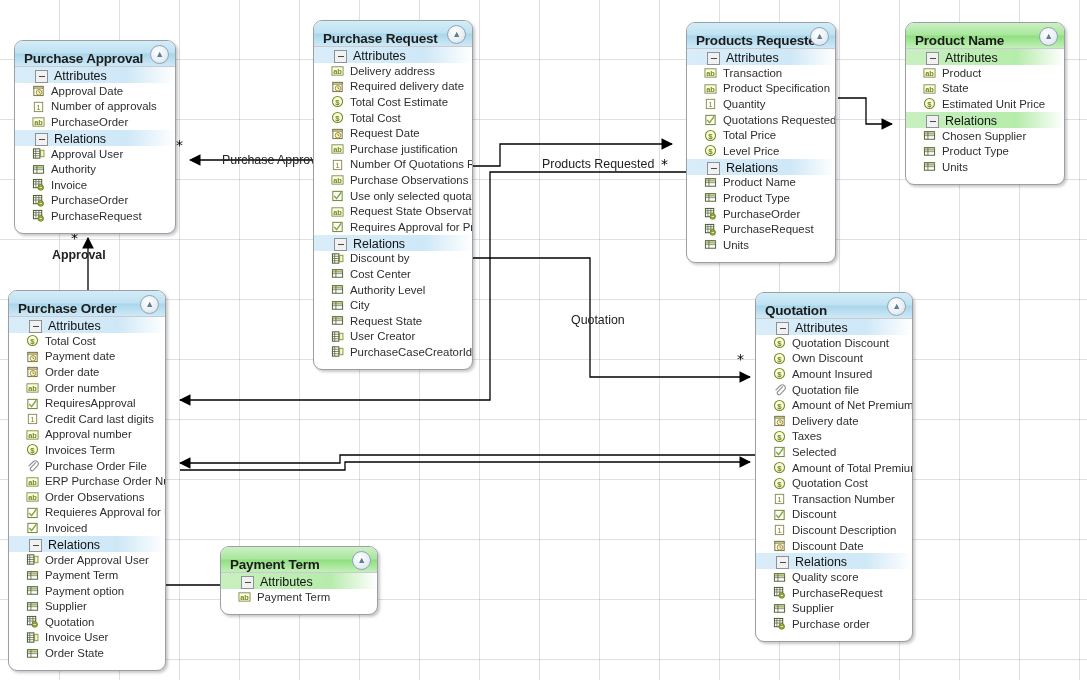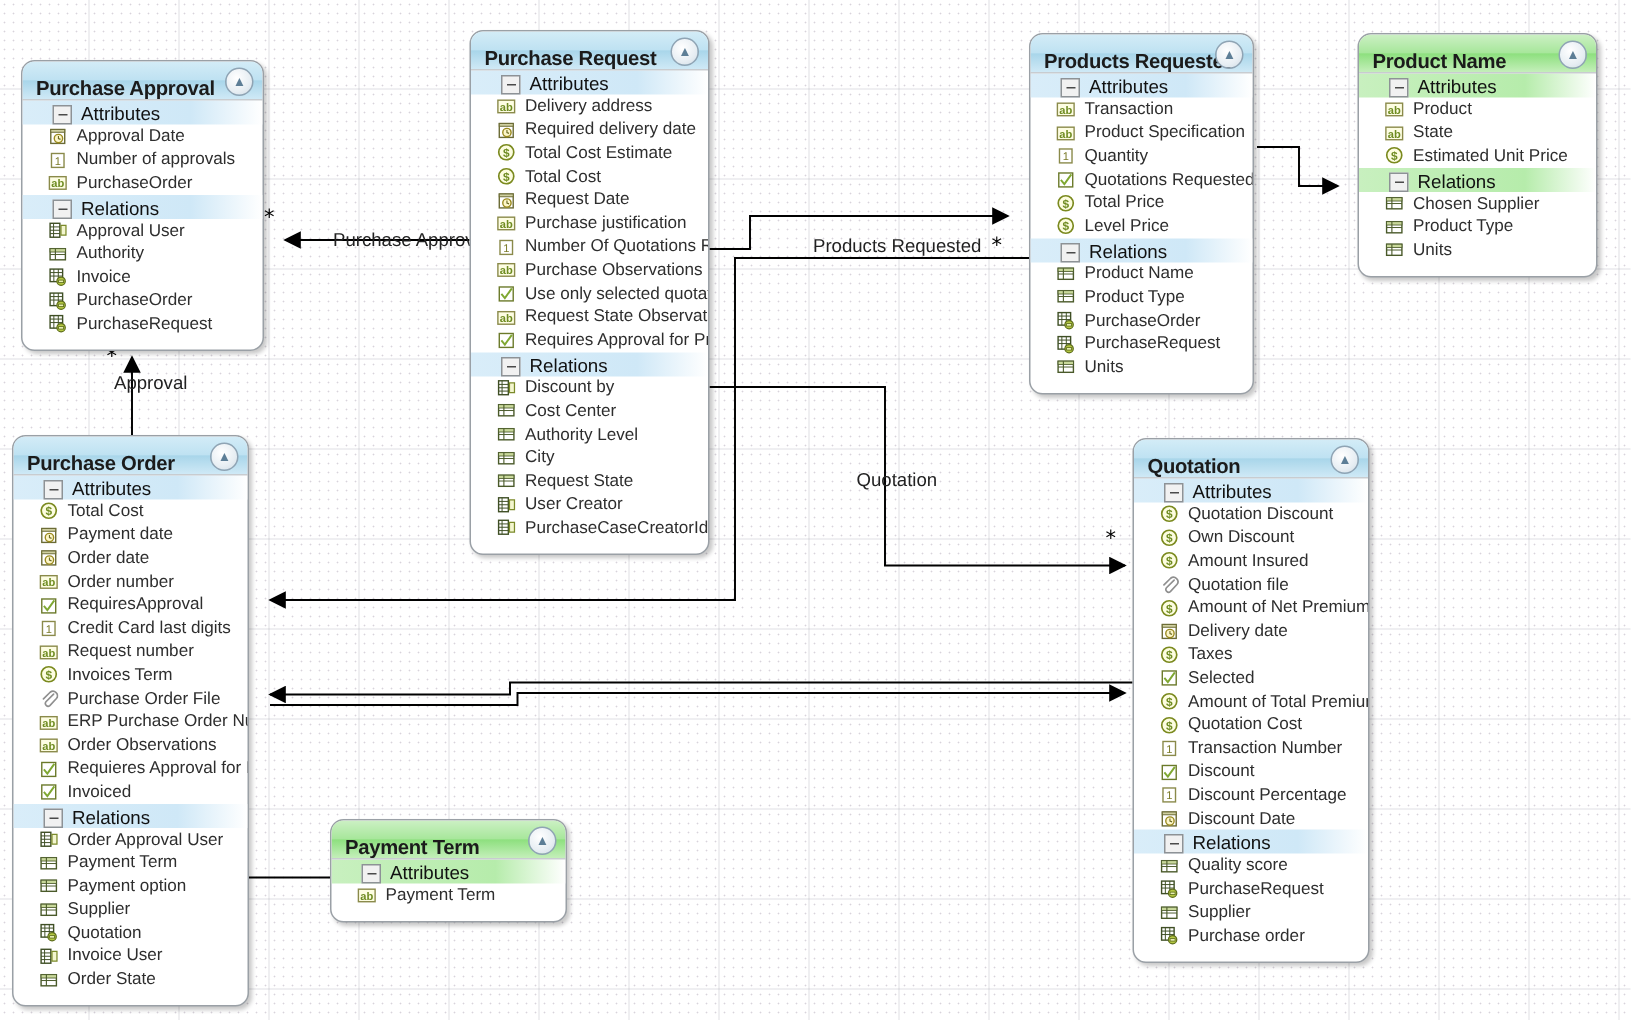--- a/index.html
+++ b/index.html
@@ -105,21 +105,21 @@
 
       <path d="M 180 470 L 345 470 L 345 462 L 750 462" marker-end="url(#arrow)"></path>
 
       <path d="M 166 585 L 262 585 L 262 557 L 285 557" marker-end="url(#arrow)"></path>
     </g>
   </svg>
 
   <div class="elabel" style="left:222px;top:153px;">Purchase Approval</div>
   <div class="star" style="left:176px;top:138px;">*</div>
 
-  <div class="elabel" style="left:76px;top:248px;">Approval</div>
+  <div class="elabel" style="left:52px;top:248px;font-weight:bold;">Approval</div>
   <div class="star" style="left:71px;top:231px;">*</div>
 
   <div class="elabel" style="left:542px;top:157px;">Products Requested</div>
   <div class="star" style="left:661px;top:157px;">*</div>
 
   <div class="elabel" style="left:571px;top:313px;">Quotation</div>
   <div class="star" style="left:737px;top:352px;">*</div>
 
 <div class="entity blue" style="left: 14px; top: 40px; width: 162px;">
       <div class="ehead">
@@ -627,21 +627,21 @@
             <rect x="2.5" y="2.5" width="9" height="10" fill="#ffffff" stroke="#8a8a4a" stroke-width="1"></rect>
             <text x="7" y="10.5" text-anchor="middle" font-size="8" fill="#7b7b2a" font-family="&quot;Liberation Sans&quot;,sans-serif">1</text>
           </svg>
           <span class="rl">Credit Card last digits</span>
         </div>
         <div class="row">
           <svg class="ico" viewBox="0 0 14 14">
             <rect x="1" y="3" width="12" height="9" fill="#fdfde2" stroke="#8a8a4a" stroke-width="1"></rect>
             <text x="7" y="10.6" text-anchor="middle" font-size="8" fill="#6f8c22" font-family="&quot;Liberation Sans&quot;,sans-serif" font-weight="bold">ab</text>
           </svg>
-          <span class="rl">Request number</span>
+          <span class="rl">Approval number</span>
         </div>
         <div class="row">
           <svg class="ico" viewBox="0 0 14 14">
             <circle cx="7" cy="7" r="5.4" fill="#fdfde0" stroke="#7b8a1f" stroke-width="1.2"></circle>
             <text x="7" y="10.3" text-anchor="middle" font-size="8.5" fill="#6f8c22" font-family="&quot;Liberation Sans&quot;,sans-serif" font-weight="bold">$</text>
           </svg>
           <span class="rl">Invoices Term</span>
         </div>
         <div class="row">
           <svg class="ico" viewBox="0 0 14 14">
@@ -850,21 +850,21 @@
             <rect x="2" y="2.5" width="10" height="10" fill="#ffffff" stroke="#6b7a2a" stroke-width="1"></rect>
             <path d="M3.5 7.5 L6 10.5 L11 3.5" stroke="#7fa832" stroke-width="1.4" fill="none"></path>
           </svg>
           <span class="rl">Discount</span>
         </div>
         <div class="row">
           <svg class="ico" viewBox="0 0 14 14">
             <rect x="2.5" y="2.5" width="9" height="10" fill="#ffffff" stroke="#8a8a4a" stroke-width="1"></rect>
             <text x="7" y="10.5" text-anchor="middle" font-size="8" fill="#7b7b2a" font-family="&quot;Liberation Sans&quot;,sans-serif">1</text>
           </svg>
-          <span class="rl">Discount Percentage</span>
+          <span class="rl">Discount Description</span>
         </div>
         <div class="row">
           <svg class="ico" viewBox="0 0 14 14">
             <rect x="2" y="2.5" width="10" height="10" fill="#ffffff" stroke="#6b6b35" stroke-width="1"></rect>
             <rect x="2" y="2.5" width="10" height="2" fill="#cfcfa0" stroke="#6b6b35" stroke-width="0.7"></rect>
             <circle cx="7.5" cy="9" r="3" fill="#fdf6c8" stroke="#9a8a1f" stroke-width="1"></circle>
             <path d="M7.5 7.2 L7.5 9 L9 9.6" stroke="#6b6b25" stroke-width="0.8" fill="none"></path>
           </svg>
           <span class="rl">Discount Date</span>
         </div>

